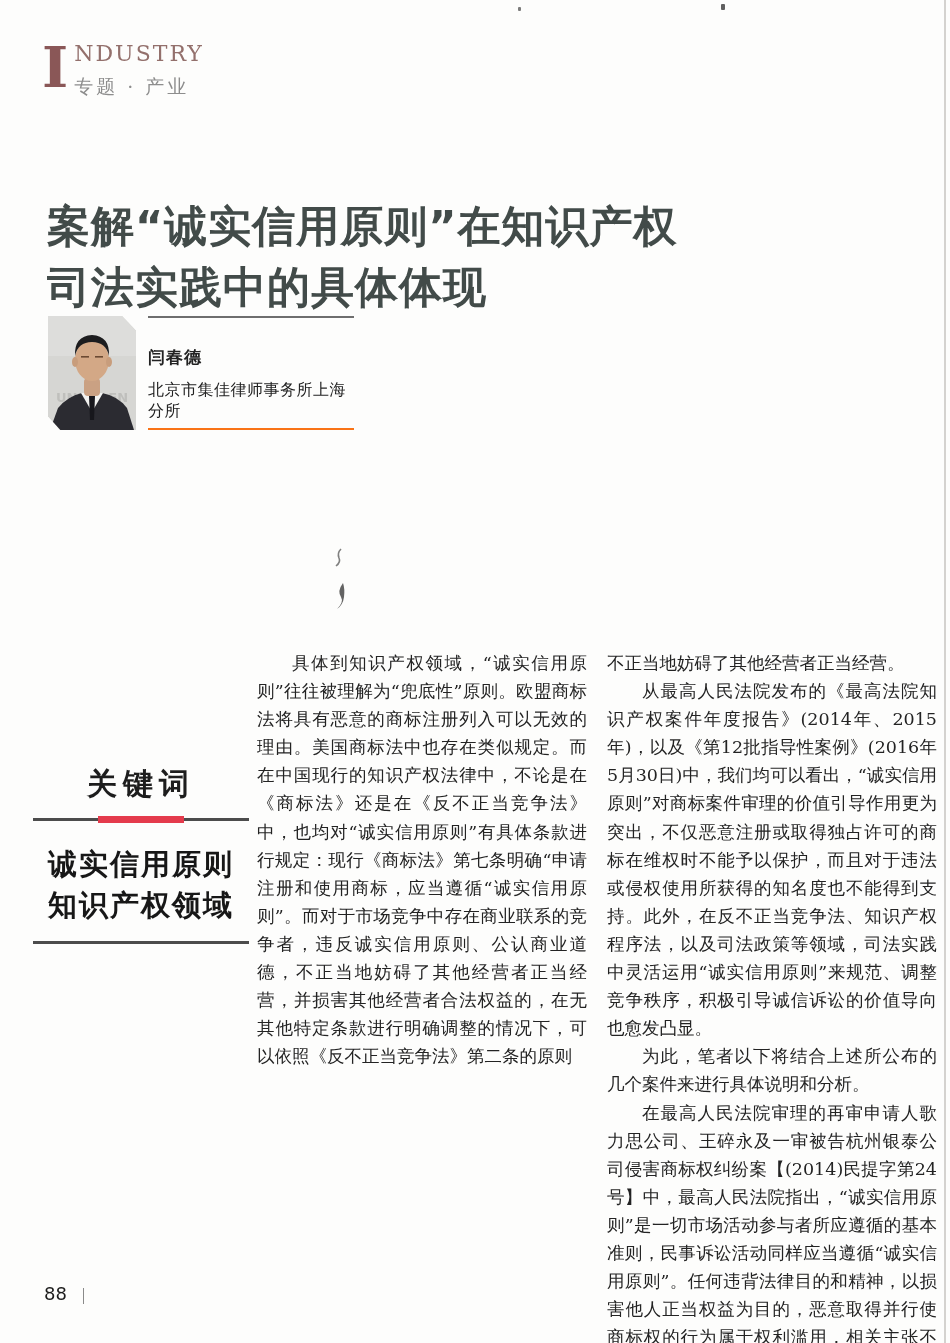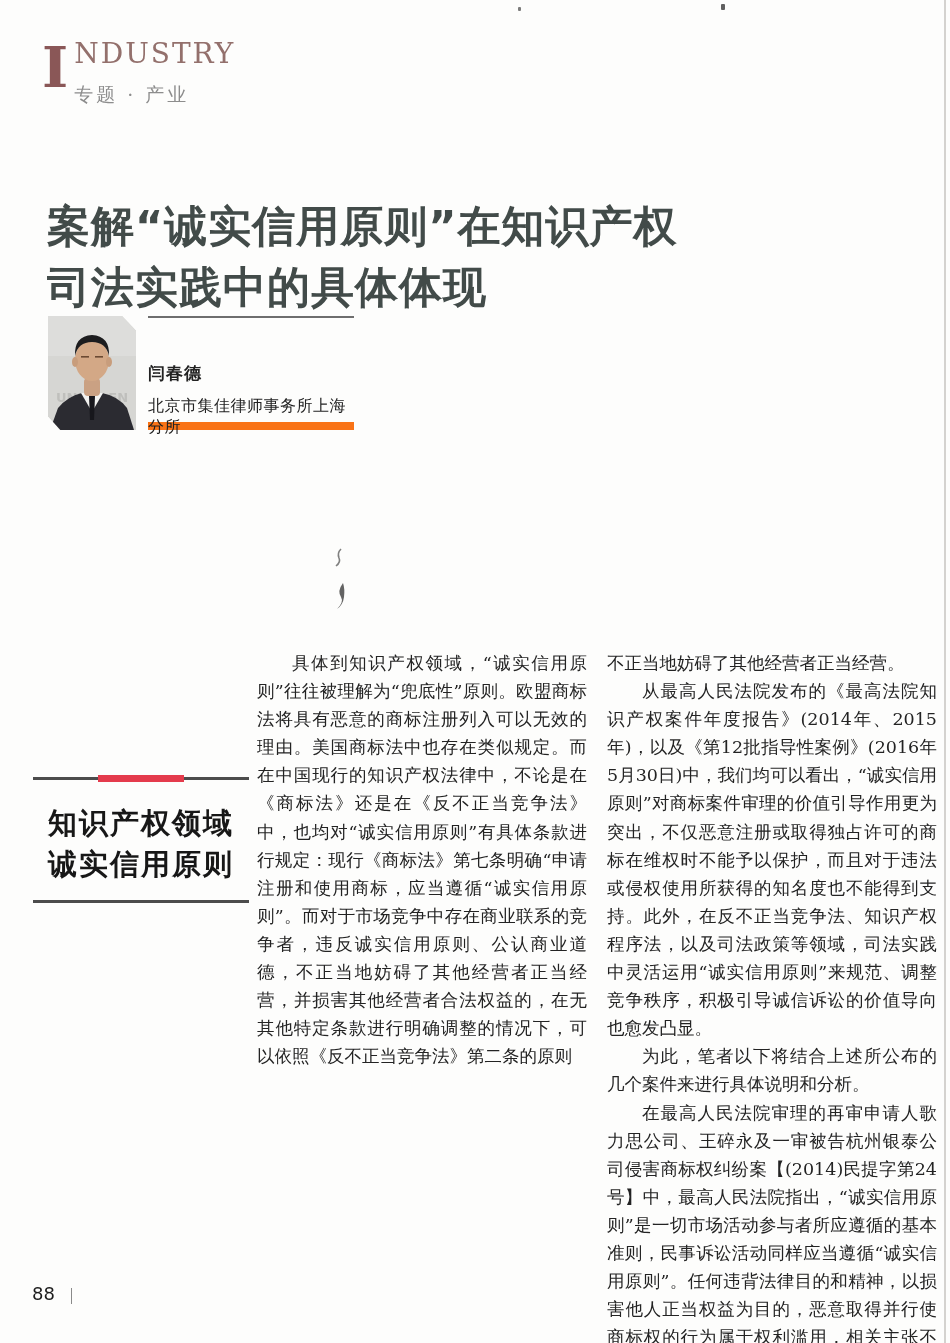--- a/index.html
+++ b/index.html
@@ -23,48 +23,48 @@
   
   .masthead { position:absolute; left:42px; top:42px; display:flex; align-items:flex-start; }
   .masthead .big-i {
     font-family:"DejaVu Serif","Liberation Serif",serif;
     font-size:56px; line-height:50px; font-weight:700;
     color:#8a5757;
   }
   .masthead .right-col { margin-left:6px; }
   .masthead .mag-name {
     font-family:"DejaVu Serif","Liberation Serif",serif;
-    font-size:28px; line-height:24px; letter-spacing:2px;
+    font-size:22px; line-height:24px; letter-spacing:2px;
     color:#93706c;
   }
   .masthead .section-cn {
     font-size:19px; line-height:24px; letter-spacing:3px;
-    color:#8d8d8d; margin-top:16px;
+    color:#8d8d8d; margin-top:8px;
     font-family:"DejaVu Serif","Liberation Serif",serif;
   }
 
   
   .article-title {
     position:absolute; left:47px; top:176px; width:760px;
     font-family:"DejaVu Sans","Liberation Sans",sans-serif;
     font-weight:900; font-size:43px; line-height:61px;
     letter-spacing:1px; color:#424b49;margin-top:20px;
   }
 
   
   .author-photo {
     position:absolute; left:48px; top:316px; width:88px; height:114px;
     clip-path:polygon(0 0, 84% 0, 100% 13%, 100% 100%, 14% 100%, 0 88%);
     background:#d8d8d5;
   }
   .author-info {
     position:absolute; left:148px; top:316px; width:206px; height:114px;
-    border-top:2px solid #6e6e6e; border-bottom:8px solid #f97316;
+    border-top:2px solid #6e6e6e; border-bottom:2px solid #f97316;
     font-family:"DejaVu Sans","Liberation Sans",sans-serif;
-    padding-top:44px;
+    padding-top:28px;
   }
   .author-name { font-size:17px; font-weight:600; color:#222; letter-spacing:1px; }
   .author-affiliation { font-size:16px; color:#222; margin-top:11px; letter-spacing:.5px;font-family:Liberation Serif, serif; }
 
   
   .keywords { position:absolute; left:33px; top:764px; width:216px; text-align:center; }
   .kw-heading {
     font-size:30px; font-weight:700; letter-spacing:6px; color:#1d1d1d;
   }
   .kw-divider { position:relative; margin-top:13px; height:3px; background:#4c4c4c; }
@@ -85,21 +85,21 @@
     font-size:17.5px; line-height:28.1px;
     text-align:justify; color:#232323;
   }
   .col-left  { left:257px; }
   .col-right { left:607px; }
   .col p { text-indent:2em; margin:0; }
   .col p.continuation { text-indent:0; }
 
   
   .page-footer {
-    position:absolute; left:32px; top:1283px;
+    position:absolute; left:44px; top:1283px;
     font-family:"DejaVu Sans","Liberation Sans",sans-serif;
     font-size:18px; color:#1c1c1c; display:flex; align-items:flex-end;
   }
   .page-footer .bar { width:1px; height:16px; background:#8a8a8a; margin-left:16px; }
 </style>
 </head>
 <body>
 
 <div class="page">
 
@@ -148,26 +148,27 @@
       <rect x="33" y="40" width="8" height="1.6" fill="#6b4a33"></rect>
       <rect x="47" y="40" width="8" height="1.6" fill="#6b4a33"></rect>
     </svg>
   </div>
   <div class="author-info">
     <div class="author-name">闫春德</div>
     <div class="author-affiliation">北京市集佳律师事务所上海分所</div>
   </div>
 
   <div class="keywords">
+    <div class="kw-heading">关键词</div>
     <div class="kw-divider">
       <div class="red-bar" style="background:#e43b4c;"></div>
     </div>
     <div class="kw-items">
+      <div class="kw-item">诚实信用原则</div>
       <div class="kw-item">知识产权领域</div>
-      <div class="kw-item">诚实信用原则</div>
     </div>
     <div class="kw-bottom"></div>
   </div>
 
   <div class="col col-left">
     <p>具体到知识产权领域，“诚实信用原则”往往被理解为“兜底性”原则。欧盟商标法将具有恶意的商标注册列入可以无效的理由。美国商标法中也存在类似规定。而在中国现行的知识产权法律中，不论是在《商标法》还是在《反不正当竞争法》中，也均对“诚实信用原则”有具体条款进行规定：现行《商标法》第七条明确“申请注册和使用商标，应当遵循“诚实信用原则”。而对于市场竞争中存在商业联系的竞争者，违反诚实信用原则、公认商业道德，不正当地妨碍了其他经营者正当经营，并损害其他经营者合法权益的，在无其他特定条款进行明确调整的情况下，可以依照《反不正当竞争法》第二条的原则</p>
   </div>
   <div class="col col-right">
     <p class="continuation">不正当地妨碍了其他经营者正当经营。</p>
     <p>从最高人民法院发布的《最高法院知识产权案件年度报告》(2014年、2015年)，以及《第12批指导性案例》(2016年5月30日)中，我们均可以看出，“诚实信用原则”对商标案件审理的价值引导作用更为突出，不仅恶意注册或取得独占许可的商标在维权时不能予以保护，而且对于违法或侵权使用所获得的知名度也不能得到支持。此外，在反不正当竞争法、知识产权程序法，以及司法政策等领域，司法实践中灵活运用“诚实信用原则”来规范、调整竞争秩序，积极引导诚信诉讼的价值导向也愈发凸显。</p>

